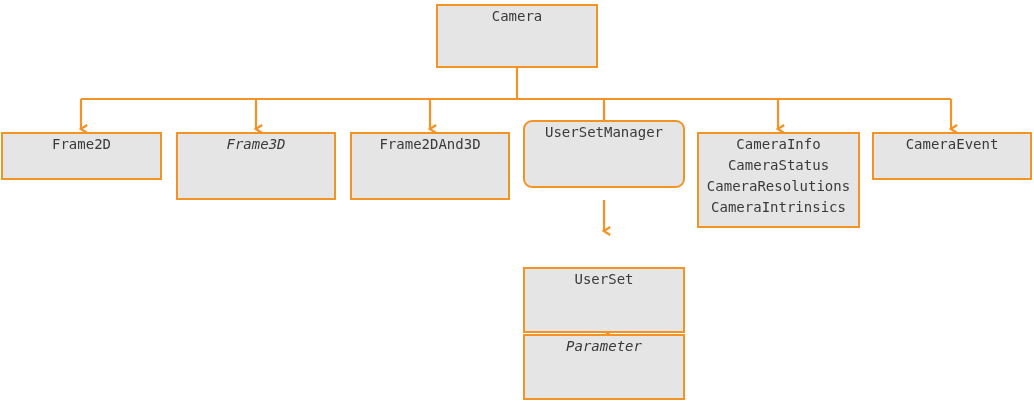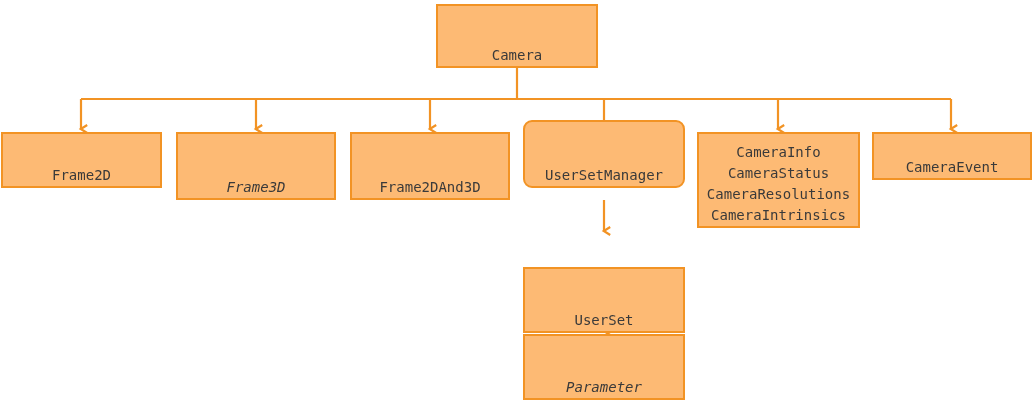--- a/index.html
+++ b/index.html
@@ -11,24 +11,24 @@
     position: relative;
     width: 1034px;
     height: 402px;
     background: #ffffff;
     font-family: "DejaVu Sans Mono", "Liberation Mono", monospace;
     overflow: hidden;
   }
   .node {
     position: absolute;
     box-sizing: border-box;
-    background: #fdba74;
+    background: #e5e5e5;
     border: 2px solid #f29324;
     display: flex;
-    align-items: flex-end;
+    align-items: flex-start;
     justify-content: center;
     text-align: center;
     color: #3a3a3a;
     font-size: 14px;
     line-height: 21px;
     letter-spacing: 0px;
     white-space: pre-line;
   }
   .node .label {
     display: block;
@@ -71,21 +71,21 @@
 
       <path d="M 604 200 L 604 231" marker-end="url(#arrowhead)"></path>
       <path d="M 604 300 L 604 331" marker-end="url(#arrowhead)"></path>
     </g>
   </svg>
 
   <div class="node" style="left:436px; top:4px; width:162px; height:64px;">
     <span class="label">Camera</span>
   </div>
 
-  <div class="node" style="left:1px; top:132px; width:161px; height:56px;">
+  <div class="node" style="left:1px; top:132px; width:161px; height:48px;">
     <span class="label">Frame2D</span>
   </div>
 
   <div class="node" style="left:176px; top:132px; width:160px; height:68px;font-style:italic;">
     <span class="label">Frame3D</span>
   </div>
 
   <div class="node" style="left:350px; top:132px; width:160px; height:68px;">
     <span class="label">Frame2DAnd3D</span>
   </div>

